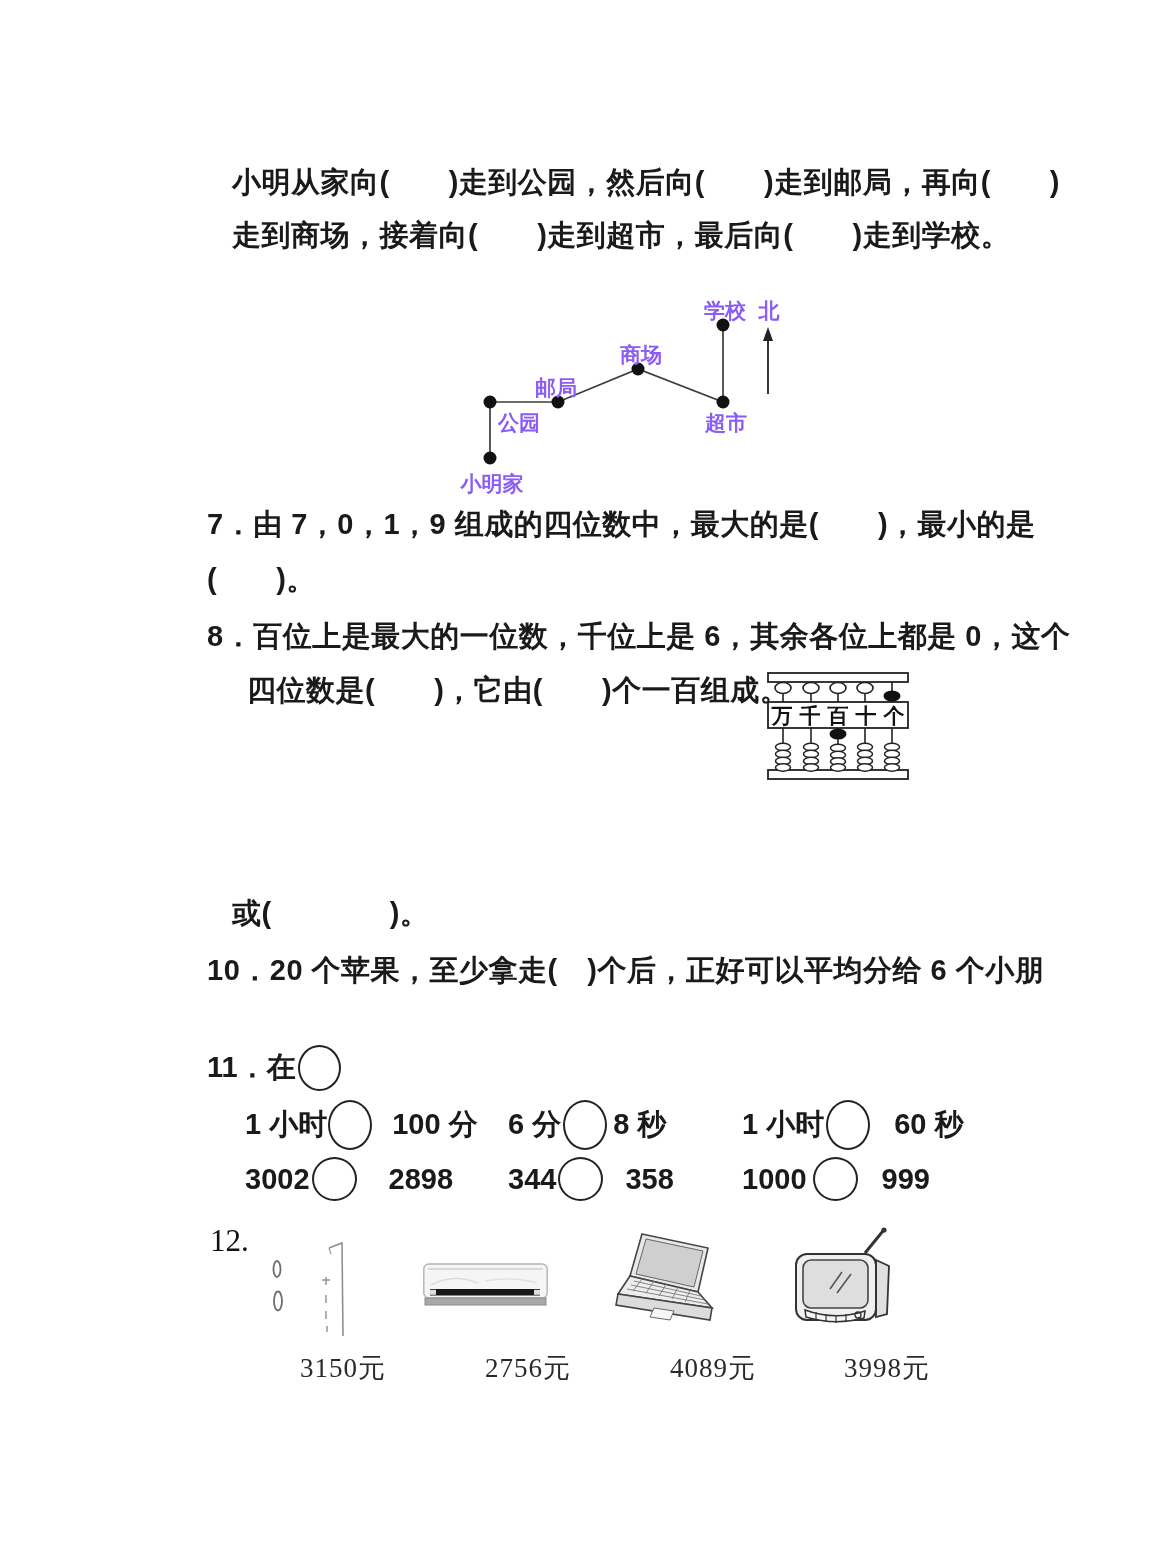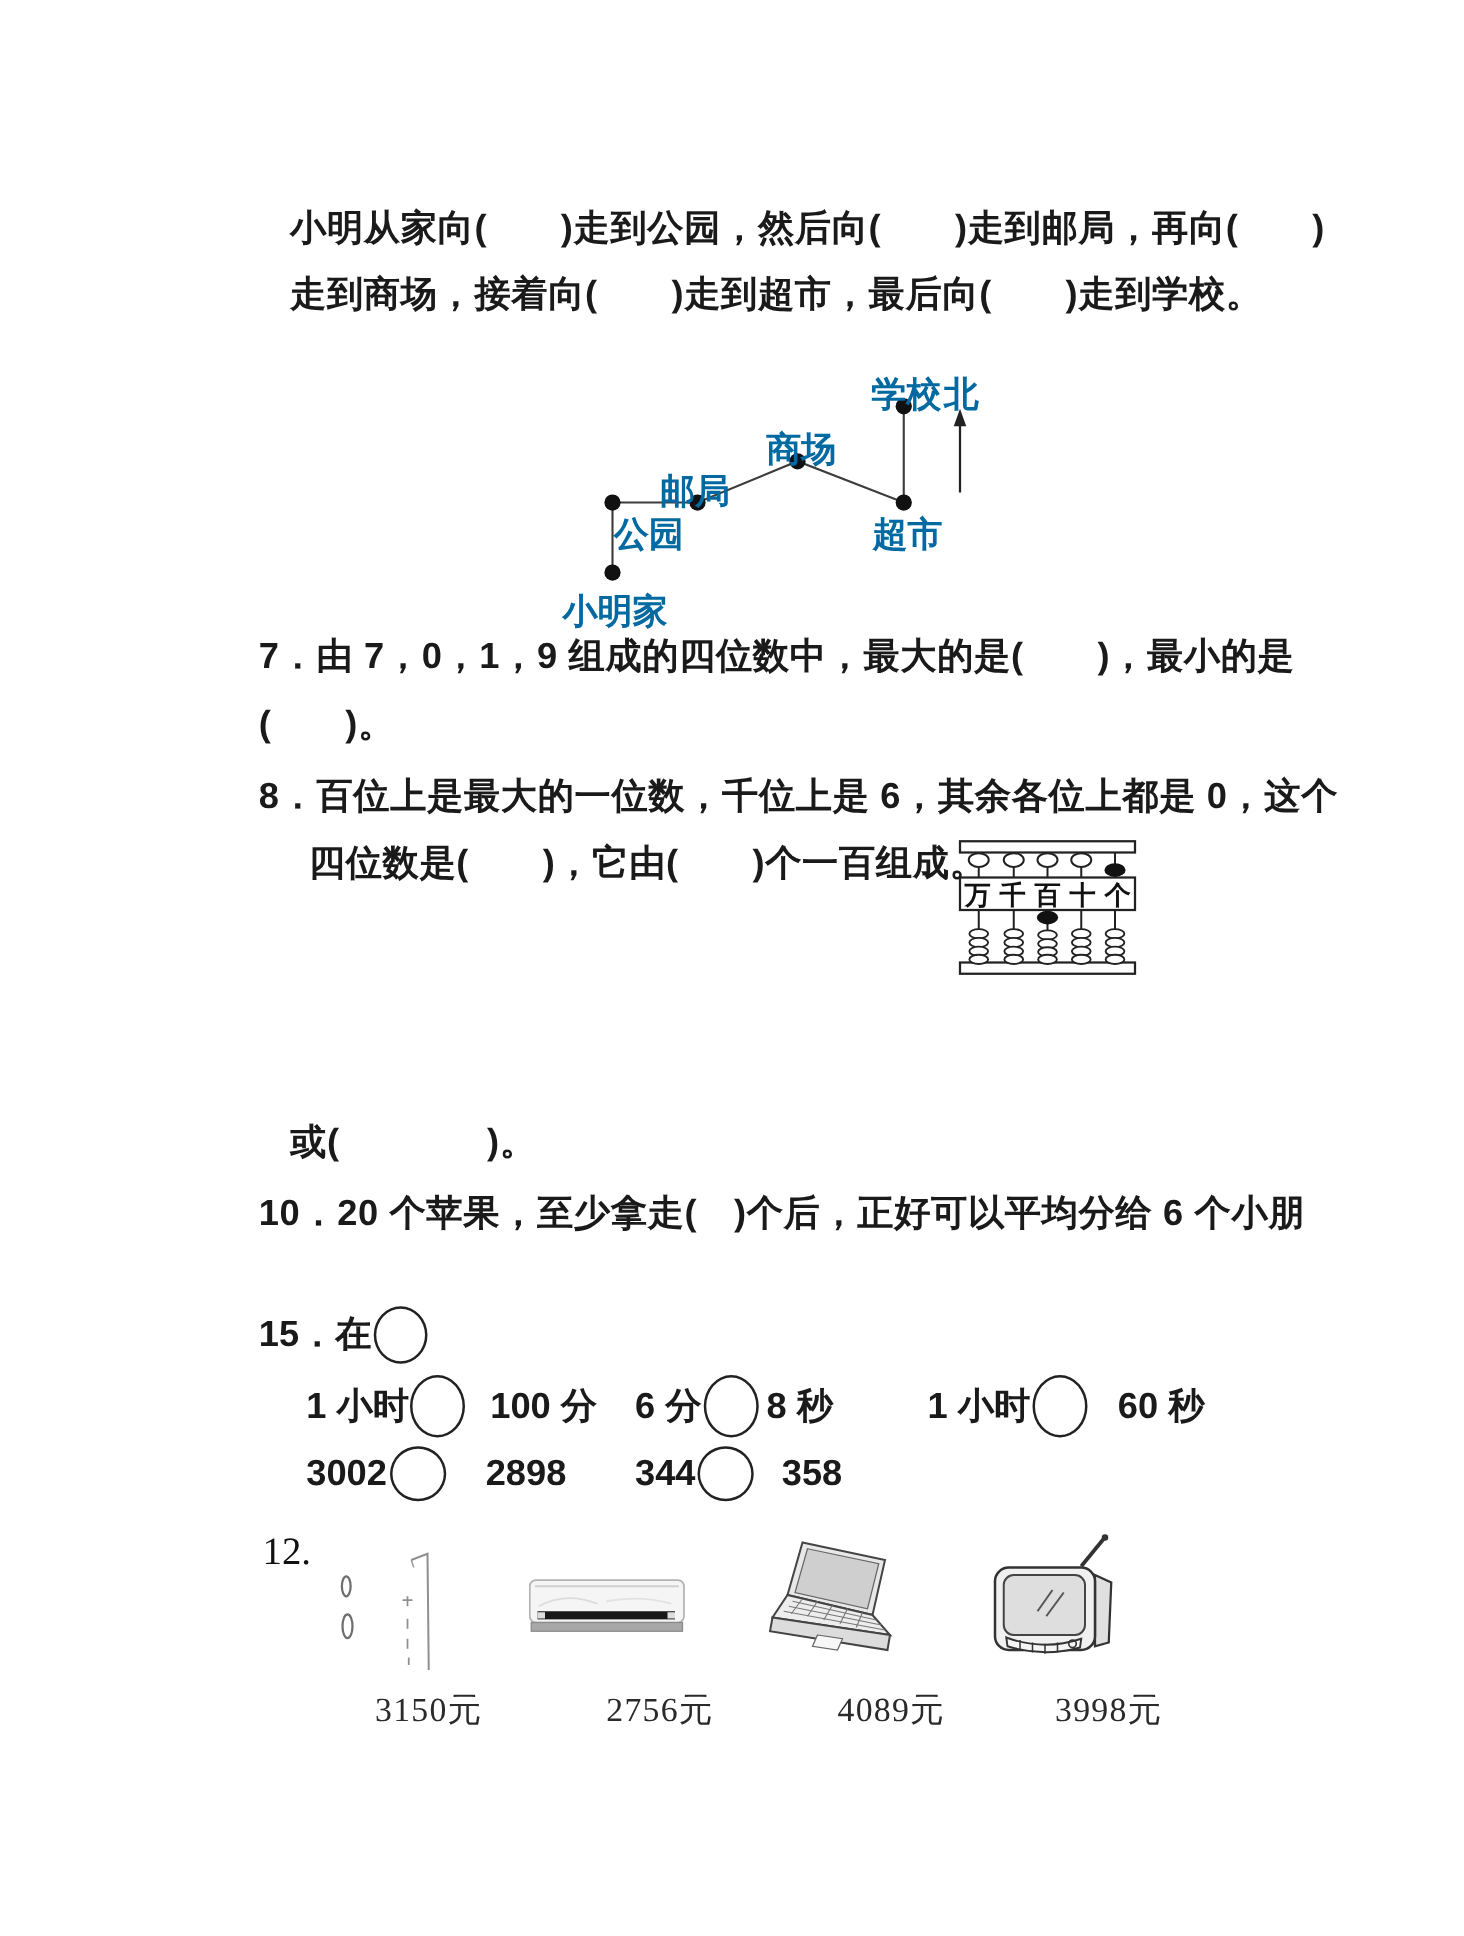--- a/index.html
+++ b/index.html
@@ -8,21 +8,21 @@
     background:#ffffff; overflow:hidden;
     font-family:"Liberation Sans", sans-serif; color:#1a1a1a;
   }
   .line {
     position:absolute; white-space:nowrap;
     font-size:29px; font-weight:600; letter-spacing:0.5px; color:#1a1a1a;
   }
   .map { position:absolute; }
   .map-label {
     position:absolute; white-space:nowrap; transform:translateX(-50%);
-    font-size:28px; font-weight:700; color:#0369a1;
+    font-size:21px; font-weight:700; color:#8b5cf6;
   }
   .abacus { position:absolute; }
   .abacus-cols {
     position:absolute; left:5px; top:36px; width:140px; height:23px;
     display:flex; justify-content:space-around; align-items:center;
     font-family:"Liberation Serif", serif; font-size:21px; font-weight:600; color:#111;
   }
   .flexrow { position:absolute; display:flex; align-items:center; white-space:nowrap;
     font-size:29px; font-weight:600; color:#1a1a1a; }
   .circle { border:2px solid #222; border-radius:50%; background:#fff; flex:0 0 auto; }
@@ -135,21 +135,21 @@
       <span>十</span>
       <span>个</span>
     </div>
   </div>
 
   <div class="line" style="left:232px;top:894px">或(　　　　)。</div>
 
   <div class="line" style="left:207px;top:951px">10．20 个苹果，至少拿走(　)个后，正好可以平均分给 6 个小朋</div>
 
   <div class="flexrow" style="left:207px;top:1045px">
-    <span>15．在</span>
+    <span>11．在</span>
     <span class="circle circle-hd" style="margin-left:2px;margin-right:46px"></span>
   </div>
 
   <div class="flexrow" style="left:245px;top:1100px">
     <span>1 小时</span>
     <span class="circle circle-r1" style="margin-left:1px"></span>
     <span style="margin-left:20px">100 分</span>
   </div>
   <div class="flexrow" style="left:508px;top:1100px">
     <span>6 分</span>
@@ -163,20 +163,25 @@
   </div>
   <div class="flexrow" style="left:245px;top:1157px">
     <span>3002</span>
     <span class="circle circle-r2" style="margin-left:2px"></span>
     <span style="margin-left:32px">2898</span>
   </div>
   <div class="flexrow" style="left:508px;top:1157px">
     <span>344</span>
     <span class="circle circle-r2" style="margin-left:2px"></span>
     <span style="margin-left:22px">358</span>
+  </div>
+  <div class="flexrow" style="left:742px;top:1157px">
+    <span>1000</span>
+    <span class="circle circle-r2" style="margin-left:6px"></span>
+    <span style="margin-left:24px">999</span>
   </div>
 
   <div class="q12-label" style="left:210px;top:1223px">12.</div>
 
   <div class="product" style="left:265px;top:1240px">
     <svg width="85" height="100" viewBox="0 0 85 100">
       <polyline points="64,8 77,3 78,96" fill="none" stroke="#8f8f8f" stroke-width="1.6"></polyline>
       <path d="M64,8 L66,14" fill="none" stroke="#9a9a9a" stroke-width="1.2"></path>
       <ellipse cx="12" cy="29" rx="3.5" ry="8" fill="none" stroke="#6f6f6f" stroke-width="1.8"></ellipse>
       <ellipse cx="13" cy="61" rx="4" ry="9.5" fill="none" stroke="#6f6f6f" stroke-width="1.8"></ellipse>

